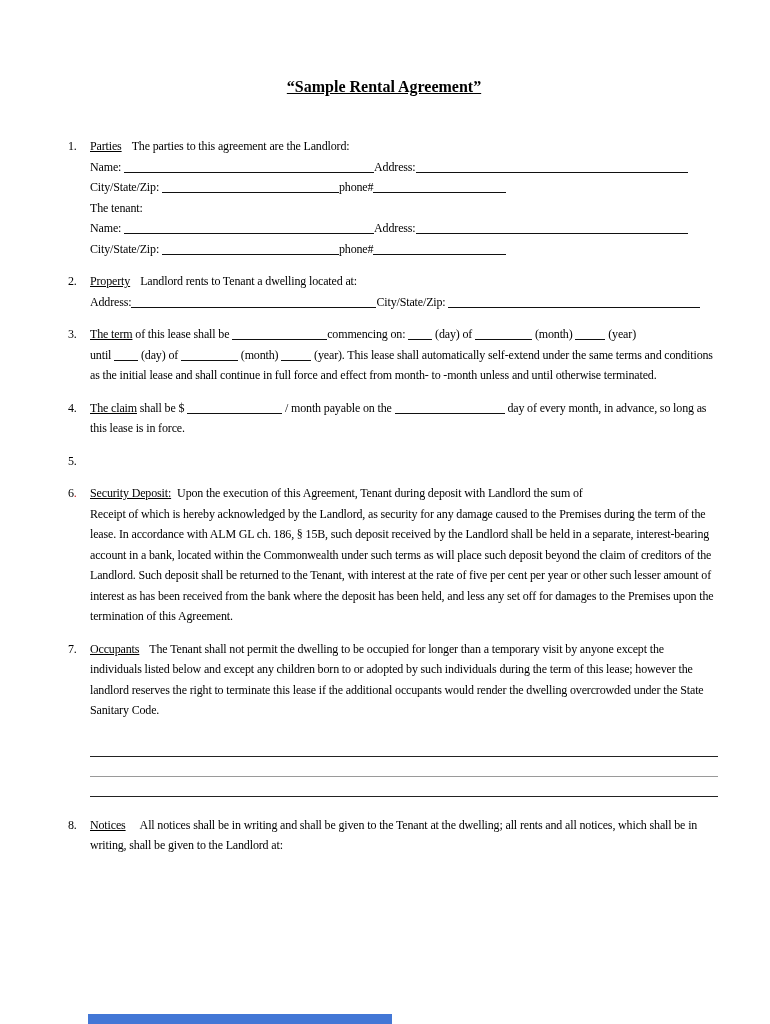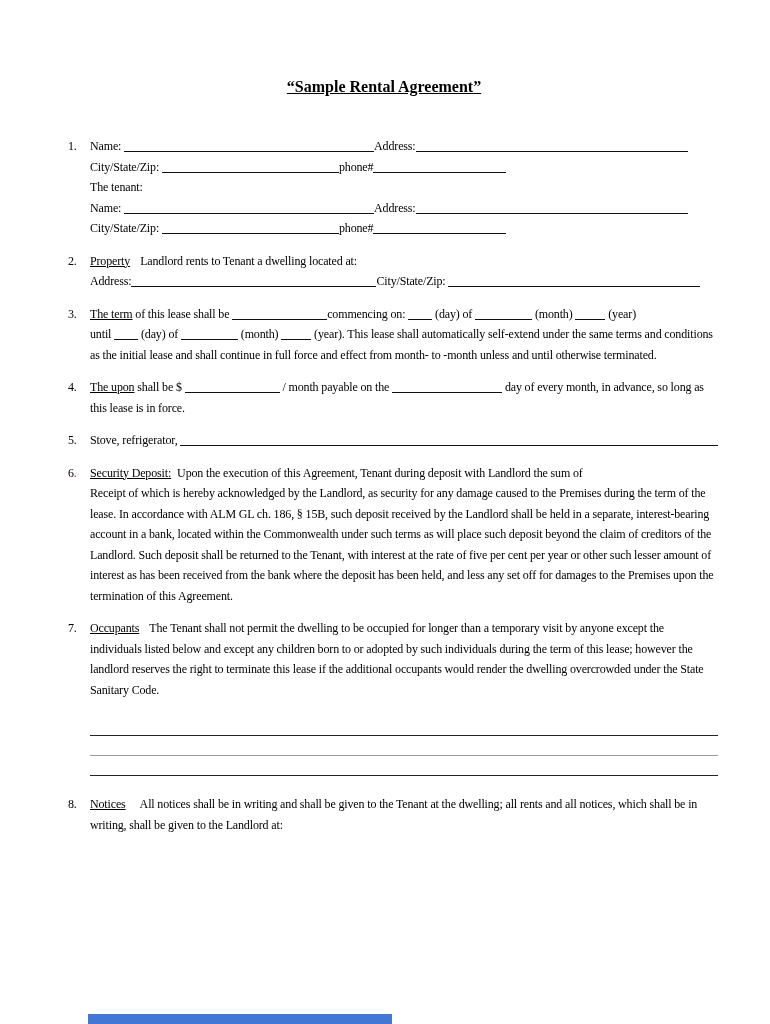--- a/index.html
+++ b/index.html
@@ -66,20 +66,21 @@
 <body>
 
 <div class="page">
   <div class="doc">
 
     <div class="title">“Sample Rental Agreement”</div>
 
     <div class="item">
       <span class="num">1.</span>
       <div class="ibody">
+        <p><span class="hd gap">Parties</span><span>The parties to this agreement are the Landlord:</span></p>
         <div class="row mr30">
           <span class="lbl">Name: </span>
           <span class="bl w250"></span>
           <span class="lbl">Address:</span>
           <span class="bl grow"></span>
         </div>
         <div class="row">
           <span class="lbl">City/State/Zip: </span>
           <span class="bl w177"></span>
           <span class="lbl">phone#</span>
@@ -117,31 +118,27 @@
     <div class="item">
       <span class="num">3.</span>
       <div class="ibody">
         <p><span class="hd">The term</span><span> of this lease shall be </span><span class="bl w95"></span><span>commencing on: </span><span class="bl w24"></span><span> (day) of </span><span class="bl w57"></span><span> (month) </span><span class="bl w30"></span><span> (year)</span><br><span>until </span><span class="bl w24"></span><span> (day) of </span><span class="bl w57"></span><span> (month) </span><span class="bl w30"></span><span> (year). This lease shall automatically self-extend under the same terms and conditions as the initial lease and shall continue in full force and effect from month- to -month unless and until otherwise terminated.</span></p>
       </div>
     </div>
 
     <div class="item">
       <span class="num">4.</span>
       <div class="ibody">
-        <p><span class="hd">The upon</span><span> shall be $ </span><span class="bl w95"></span><span> / month payable on the </span><span class="bl w110"></span><span> day of every month, in advance, so long as this lease is in force.</span></p>
+        <p><span class="hd">The claim</span><span> shall be $ </span><span class="bl w95"></span><span> / month payable on the </span><span class="bl w110"></span><span> day of every month, in advance, so long as this lease is in force.</span></p>
       </div>
     </div>
 
     <div class="item">
       <span class="num">5.</span>
       <div class="ibody">
-        <div class="row">
-          <span class="lbl">Stove, refrigerator, </span>
-          <span class="bl grow"></span>
-        </div>
       </div>
     </div>
 
     <div class="item">
       <span class="num"><span>6</span><span class="red">.</span></span>
       <div class="ibody">
         <p><span class="hd gap-sm">Security Deposit:</span><span>Upon the execution of this Agreement, Tenant during deposit with Landlord the sum of</span></p>
         <p>Receipt of which is hereby acknowledged by the Landlord, as security for any damage caused to the Premises during the term of the lease. In accordance with ALM GL ch. 186, § 15B, such deposit received by the Landlord shall be held in a separate, interest-bearing account in a bank, located within the Commonwealth under such terms as will place such deposit beyond the claim of creditors of the Landlord. Such deposit shall be returned to the Tenant, with interest at the rate of five per cent per year or other such lesser amount of interest as has been received from the bank where the deposit has been held, and less any set off for damages to the Premises upon the termination of this Agreement.</p>
       </div>
     </div>

